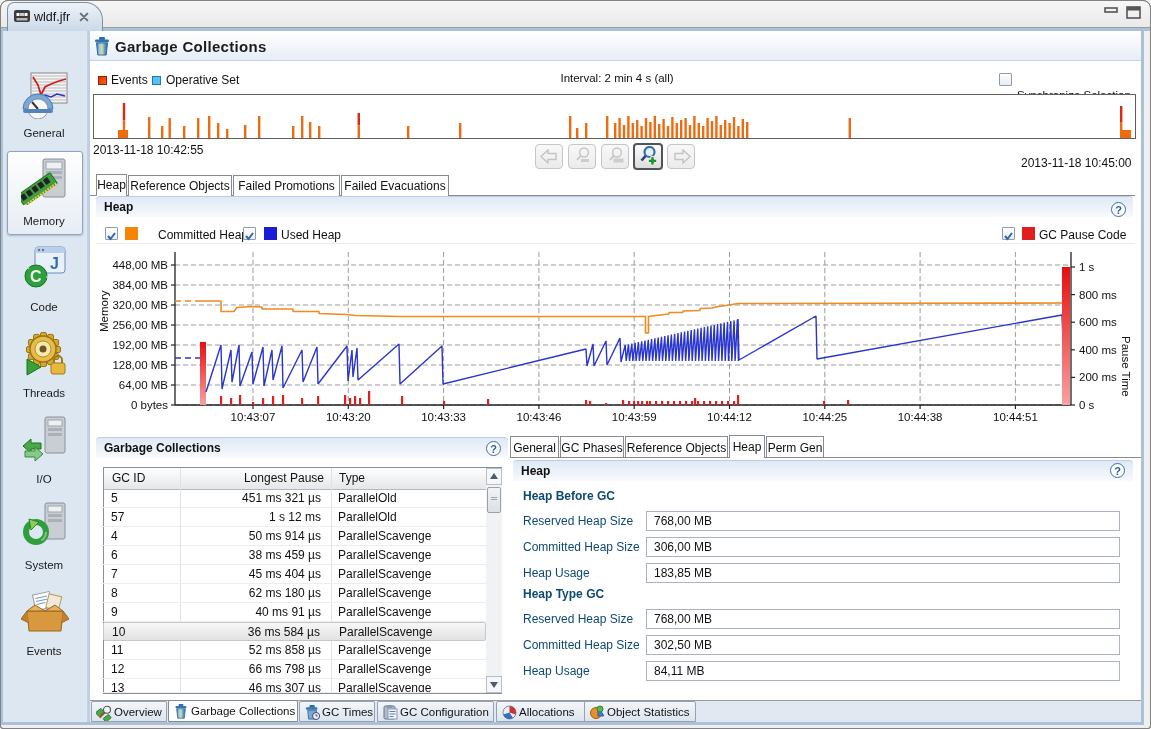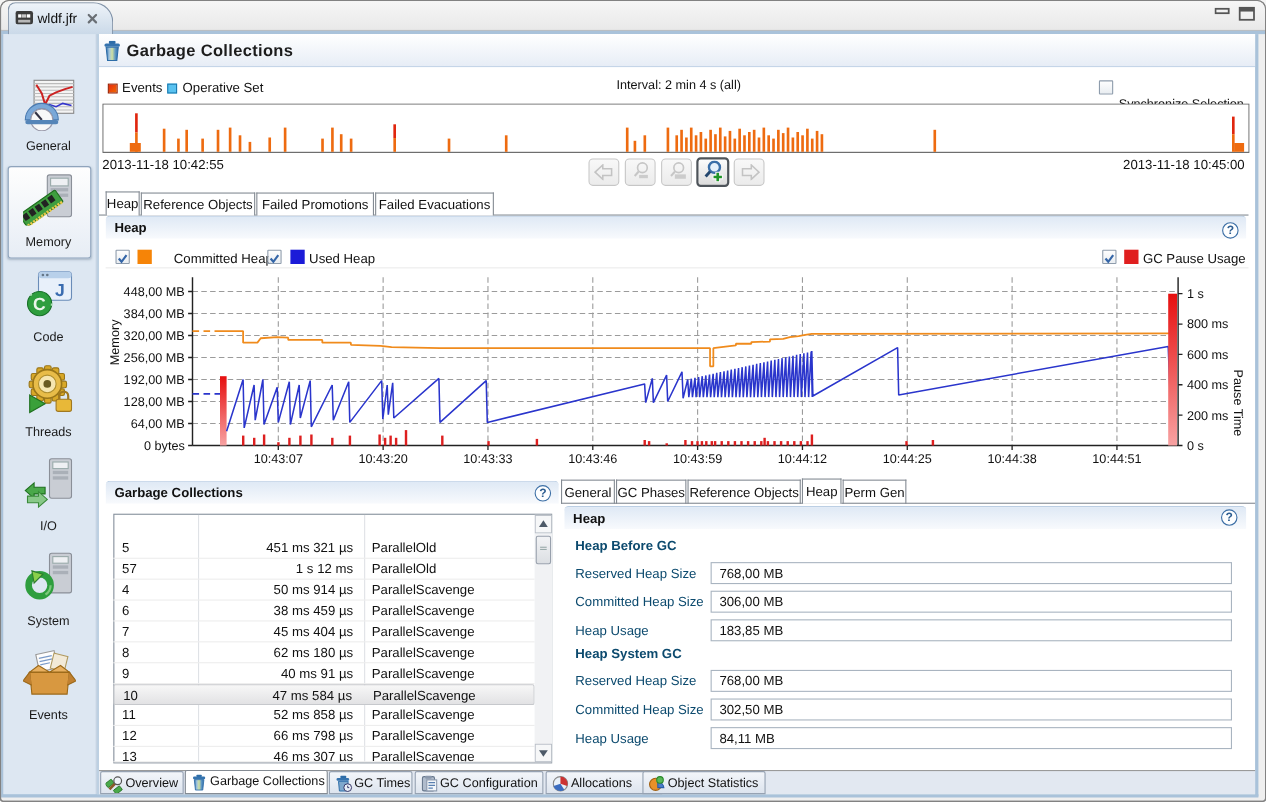--- a/index.html
+++ b/index.html
@@ -276,21 +276,21 @@
 <rect x="639.8" y="23" width="2.4" height="21" fill="#ee6b10"></rect>
 <rect x="644.2" y="32" width="2.4" height="12" fill="#ee6b10"></rect>
 <rect x="648.6" y="25" width="2.4" height="19" fill="#ee6b10"></rect>
 <rect x="653.0" y="28" width="2.4" height="16" fill="#ee6b10"></rect>
 <rect x="755.6" y="24" width="2.4" height="20" fill="#ee6b10"></rect>
 <rect x="1027.0" y="12" width="2.4" height="16.0" fill="#e0260e"></rect>
 <rect x="1027.0" y="28.0" width="2.4" height="16.0" fill="#ee6b10"></rect>
 <rect x="1029" y="36" width="9" height="8" fill="#ee6b10"></rect>
 </svg>
 <div class="leg" style="left:93px;top:143px">2013-11-18 10:42:55</div>
-<div class="leg" style="left:1021px;top:143px">2013-11-18 10:45:00</div>
+<div class="leg" style="left:1021px;top:156px">2013-11-18 10:45:00</div>
 
 <div class="btn" style="left:535px;top:144px"></div>
 <div class="btn" style="left:568px;top:144px"></div>
 <div class="btn" style="left:601px;top:144px"></div>
 <div class="btn on" style="left:633px;top:143px;width:30px;height:27px"></div>
 <div class="btn" style="left:667px;top:144px"></div>
 <svg class="abs" style="left:540px;top:149px" width="18" height="15" viewBox="0 0 18 15">
  <path d="M8 1 L8 4.5 L16 4.5 L16 10.5 L8 10.5 L8 14 L1 7.5 Z" fill="none" stroke="#c3c3c3" stroke-width="1.4"></path>
   </svg>
 <svg class="abs" style="left:573px;top:147px" width="19" height="18" viewBox="0 0 19 18">
@@ -328,21 +328,21 @@
 <div class="leg" style="left:158px;top:228px">Committed Heap</div>
 <div class="cb" style="left:243px;top:227px"><svg width="11" height="11" viewBox="0 0 11 11">
       <path d="M2 5 L4.5 8 L9 2" fill="none" stroke="#3566a8" stroke-width="2"></path>
     </svg></div>
 <div class="sw13" style="left:264px;top:227px;background:#1b1bd8"></div>
 <div class="leg" style="left:281px;top:228px">Used Heap</div>
 <div class="cb" style="left:1002px;top:227px"><svg width="11" height="11" viewBox="0 0 11 11">
       <path d="M2 5 L4.5 8 L9 2" fill="none" stroke="#3566a8" stroke-width="2"></path>
     </svg></div>
 <div class="sw13" style="left:1022px;top:227px;background:#e01f1f"></div>
-<div class="leg" style="left:1039px;top:228px">GC Pause Usage</div>
+<div class="leg" style="left:1039px;top:228px">GC Pause Code</div>
 <div class="abs" style="left:96px;top:243px;width:1039px;height:1px;background:#ececec"></div>
 
 <svg class="abs" style="left:90px;top:246px" width="1051" height="180" viewBox="0 0 1051 180">
  <defs>
       <linearGradient id="rg" x1="0" y1="0" x2="0" y2="1">
    <stop offset="0" stop-color="#e60f0f"></stop>
         <stop offset="1" stop-color="#f7a2a2"></stop>
       </linearGradient>
  </defs>
  <line x1="85" y1="19" x2="981" y2="19" stroke="#9b9b9b" stroke-dasharray="5 3" stroke-width="1"></line>
@@ -462,20 +462,25 @@
 <rect x="637.0" y="155" width="2.2" height="4" fill="#dd1f1f"></rect>
 <rect x="643.0" y="155" width="2.2" height="4" fill="#dd1f1f"></rect>
  <path d="M 116.0 146.0 L 131.0 99.0 L 132.0 143.0 L 141.0 104.0 L 142.0 136.0 L 149.0 99.0 L 150.0 140.0 L 162.0 106.0 L 163.0 138.0 L 173.0 101.0 L 174.0 140.0 L 182.0 104.0 L 183.0 134.0 L 192.0 100.0 L 193.0 142.0 L 212.0 104.0 L 213.0 136.0 L 227.0 101.0 L 228.0 138.0 L 257.0 100.0 L 258.0 135.0 L 262.0 104.0 L 263.0 131.0 L 267.0 102.0 L 268.0 134.0 L 309.0 98.0 L 310.0 138.0 L 352.0 100.0 L 353.0 138.0 L 496.0 103.0 L 497.0 120.0 L 503.0 98.0 L 504.0 120.0 L 516.0 95.0 L 517.0 119.0 L 530.0 92.0 L 531.0 116.0 L 535.2 99.0 L 536.2 115.0 L 538.5 98.3 L 539.5 115.0 L 541.8 97.5 L 542.8 115.0 L 545.1 96.8 L 546.1 115.0 L 548.4 96.0 L 549.4 115.0 L 551.7 95.3 L 552.7 115.0 L 555.0 94.5 L 556.0 115.0 L 558.3 93.8 L 559.3 115.0 L 561.6 93.0 L 562.6 115.0 L 564.9 92.3 L 565.9 115.0 L 568.2 91.5 L 569.2 115.0 L 571.5 90.8 L 572.5 115.0 L 574.8 90.0 L 575.8 115.0 L 578.1 89.3 L 579.1 115.0 L 581.4 88.6 L 582.4 115.0 L 584.7 87.8 L 585.7 115.0 L 588.0 87.1 L 589.0 115.0 L 591.3 86.3 L 592.3 115.0 L 594.6 85.6 L 595.6 115.0 L 597.9 84.8 L 598.9 115.0 L 601.2 84.1 L 602.2 115.0 L 604.5 83.3 L 605.5 115.0 L 607.8 82.6 L 608.8 115.0 L 611.1 81.8 L 612.1 115.0 L 614.4 81.1 L 615.4 115.0 L 617.7 80.3 L 618.7 115.0 L 621.0 79.6 L 622.0 115.0 L 624.3 78.9 L 625.3 115.0 L 627.6 78.1 L 628.6 115.0 L 630.9 77.4 L 631.9 115.0 L 634.2 76.6 L 635.2 115.0 L 637.5 75.9 L 638.5 115.0 L 640.8 75.1 L 641.8 115.0 L 644.1 74.4 L 645.1 115.0 L 647.4 73.6 L 648.4 115.0 L 648.0 73.0 L 649.0 114.0 L 726.0 70.0 L 727.0 113.0 L 972.0 69.0 L 974.0 121.0 L 980.0 121.0" fill="none" stroke="#2a35cc" stroke-width="1.4" stroke-linejoin="bevel"></path>
  <path d="M 110.0 55.0 L 131.0 55.0 L 131.0 65.5 L 144.0 65.5 L 147.0 61.5 L 162.0 60.5 L 172.0 61.0 L 172.0 63.0 L 203.0 63.0 L 203.0 65.5 L 229.0 65.5 L 229.0 67.5 L 256.0 68.5 L 266.0 69.5 L 310.0 70.5 L 410.0 70.5 L 555.5 70.5 L 555.5 87.0 L 558.5 87.0 L 558.5 70.5 L 562.0 70.0 L 579.0 68.0 L 579.0 66.5 L 593.0 66.5 L 593.0 65.0 L 610.0 64.5 L 610.0 62.5 L 622.0 62.0 L 628.0 60.5 L 636.0 59.5 L 642.0 58.5 L 648.0 57.5 L 980.0 57.0" fill="none" stroke="#f08b1c" stroke-width="1.6" stroke-linejoin="bevel"></path>
  <rect x="972" y="21" width="8" height="138" fill="url(#rg)"></rect>
 </svg>
 
 <div class="sechdr" style="left:96px;top:437px;width:412px">Garbage Collections</div>
 <div class="qm" style="left:486px;top:441px">?</div>
 <div id="tbl">
+ <div id="thead">
+      <span style="position:absolute;left:8px;top:3px">GC ID</span>
+  <span style="position:absolute;right:177px;top:3px">Longest Pause</span>
+  <span style="position:absolute;left:235px;top:3px">Type</span>
+    </div>
  <div class="colline" style="left:76px;top:0;height:22px"></div>
  <div class="colline" style="left:227px;top:0;height:225px"></div>
  <div class="colline" style="left:76px;top:22px;height:203px"></div>
 </div>
 <div class="trow" style="top:489px">
     <span class="c1">5</span>
     <span class="c2">451 ms 321 µs</span>
     <span class="c3">ParallelOld</span>
   </div>
 <div class="trow" style="top:508px">
@@ -503,21 +508,21 @@
     <span class="c2">62 ms 180 µs</span>
     <span class="c3">ParallelScavenge</span>
   </div>
 <div class="trow" style="top:603px">
     <span class="c1">9</span>
     <span class="c2">40 ms 91 µs</span>
     <span class="c3">ParallelScavenge</span>
   </div>
 <div class="trow trsel" style="top:622px">
     <span class="c1">10</span>
-    <span class="c2">47 ms 584 µs</span>
+    <span class="c2">36 ms 584 µs</span>
     <span class="c3">ParallelScavenge</span>
   </div>
 <div class="trow" style="top:641px">
     <span class="c1">11</span>
     <span class="c2">52 ms 858 µs</span>
     <span class="c3">ParallelScavenge</span>
   </div>
 <div class="trow" style="top:660px">
     <span class="c1">12</span>
     <span class="c2">66 ms 798 µs</span>
@@ -544,21 +549,21 @@
 
 <div class="tab2" style="left:510px;width:49px">General</div>
 <div class="tab2" style="left:560px;width:64px">GC Phases</div>
 <div class="tab2" style="left:625px;width:103px">Reference Objects</div>
 <div class="tab2" style="left:729px;width:36px;top:435px;height:23px;z-index:3">Heap</div>
 <div class="tab2" style="left:766px;width:58px">Perm Gen</div>
 <div class="tabline" style="left:510px;top:457px;width:631px"></div>
 <div class="sechdr" style="left:513px;top:460px;width:620px">Heap</div>
 <div class="qm" style="left:1110px;top:463px">?</div>
 <div class="flab b" style="left:523px;top:489px">Heap Before GC</div>
-<div class="flab b" style="left:523px;top:587px">Heap System GC</div>
+<div class="flab b" style="left:523px;top:587px">Heap Type GC</div>
 <div class="flab" style="top:514px">Reserved Heap Size</div>
 <div class="fbox" style="top:511px">768,00 MB</div>
 <div class="flab" style="top:540px">Committed Heap Size</div>
 <div class="fbox" style="top:537px">306,00 MB</div>
 <div class="flab" style="top:566px">Heap Usage</div>
 <div class="fbox" style="top:563px">183,85 MB</div>
 <div class="flab" style="top:612px">Reserved Heap Size</div>
 <div class="fbox" style="top:609px">768,00 MB</div>
 <div class="flab" style="top:638px">Committed Heap Size</div>
 <div class="fbox" style="top:635px">302,50 MB</div>

